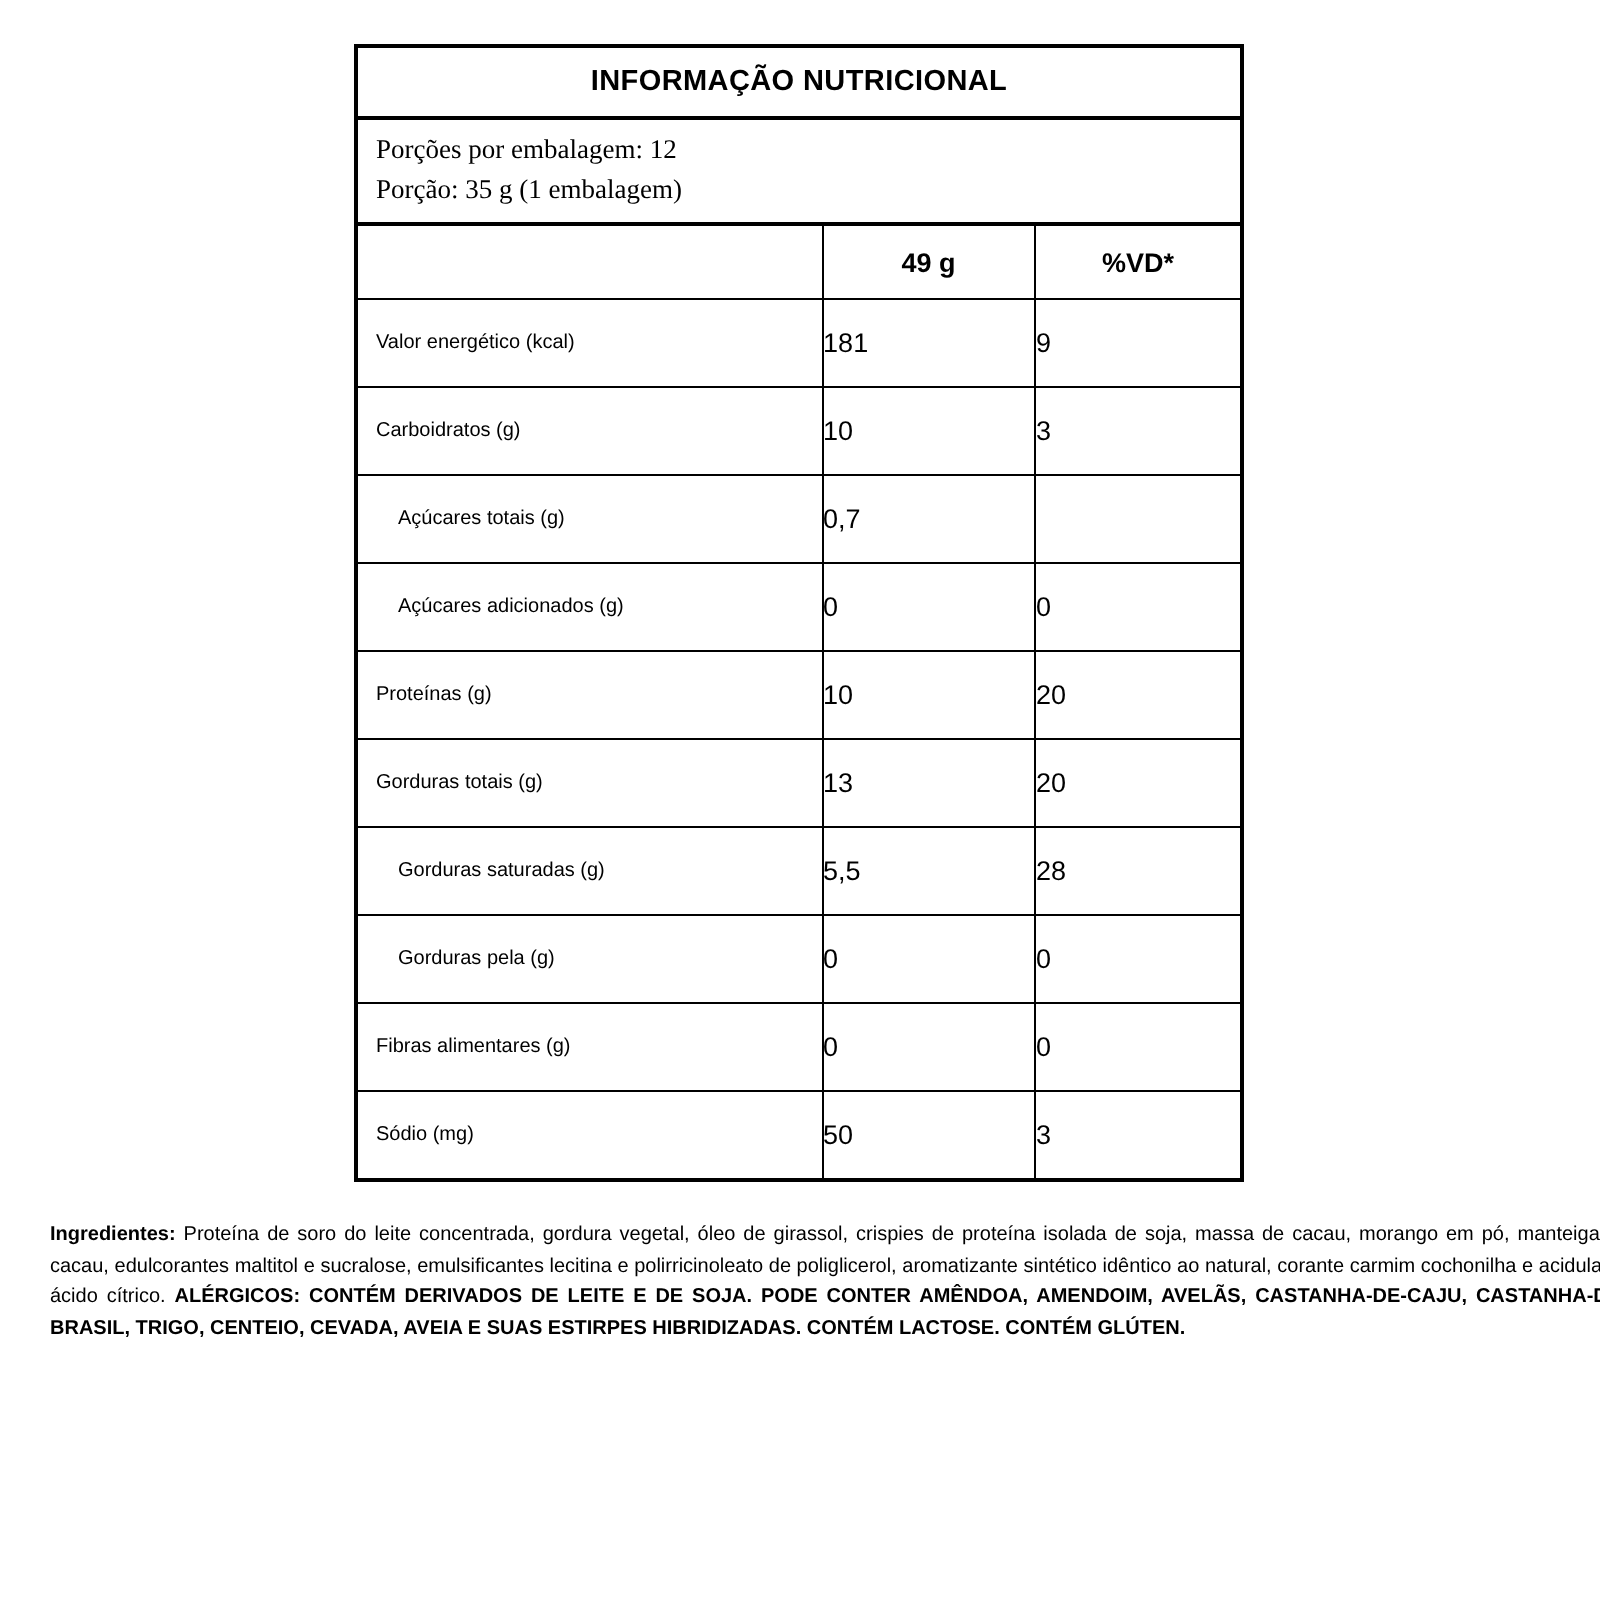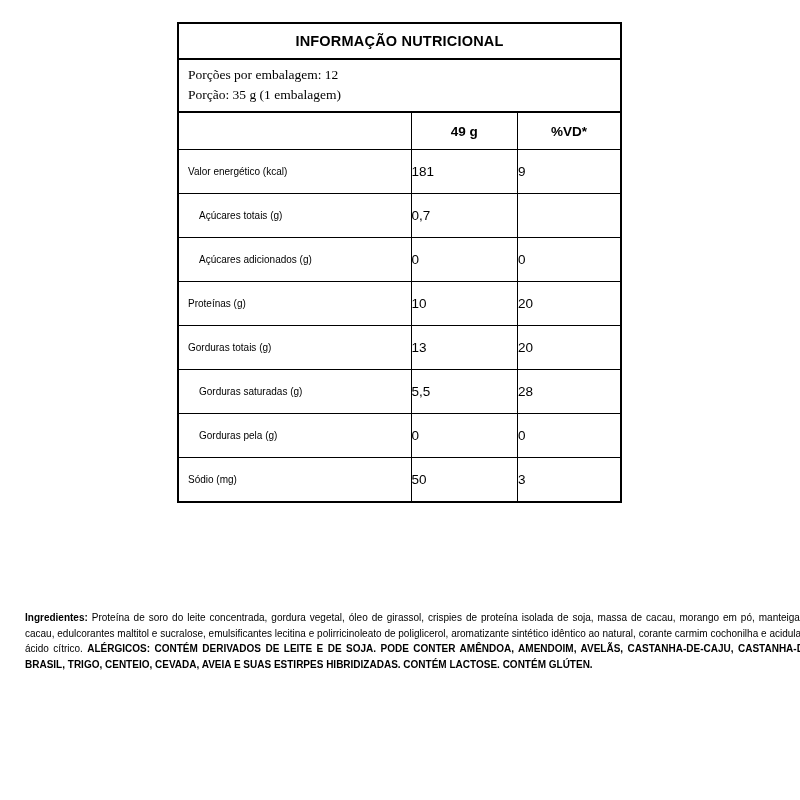--- a/index.html
+++ b/index.html
@@ -130,20 +130,25 @@
           <td class="hdr">49 g</td>
           <td class="hdr">%VD*</td>
         </tr>
 
         <tr>
           <td class="lbl">Valor energético (kcal)</td>
           <td class="val">181</td>
           <td class="val">9</td>
         </tr>
         <tr>
+          <td class="lbl">Carboidratos (g)</td>
+          <td class="val">10</td>
+          <td class="val">3</td>
+        </tr>
+        <tr>
           <td class="lbl indent">Açúcares totais (g)</td>
           <td class="val">0,7</td>
           <td class="val"></td>
         </tr>
         <tr>
           <td class="lbl indent">Açúcares adicionados (g)</td>
           <td class="val">0</td>
           <td class="val">0</td>
         </tr>
         <tr>
@@ -160,20 +165,25 @@
           <td class="lbl indent">Gorduras saturadas (g)</td>
           <td class="val">5,5</td>
           <td class="val">28</td>
         </tr>
         <tr>
           <td class="lbl indent">Gorduras pela (g)</td>
           <td class="val">0</td>
           <td class="val">0</td>
         </tr>
         <tr>
+          <td class="lbl">Fibras alimentares (g)</td>
+          <td class="val">0</td>
+          <td class="val">0</td>
+        </tr>
+        <tr>
           <td class="lbl">Sódio (mg)</td>
           <td class="val">50</td>
           <td class="val">3</td>
         </tr>
 
       </tbody>
     </table>
   </div>
 
   <div class="ingredients">

